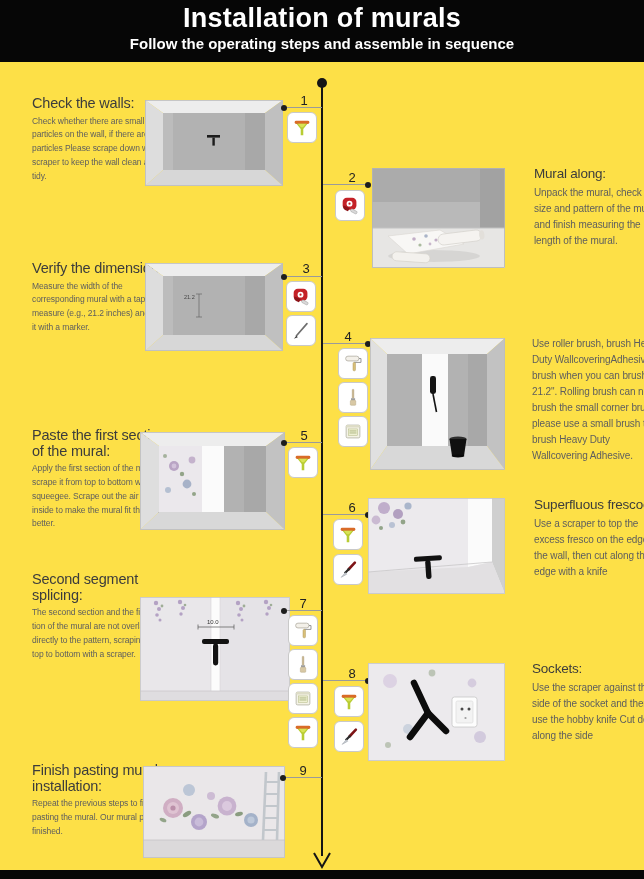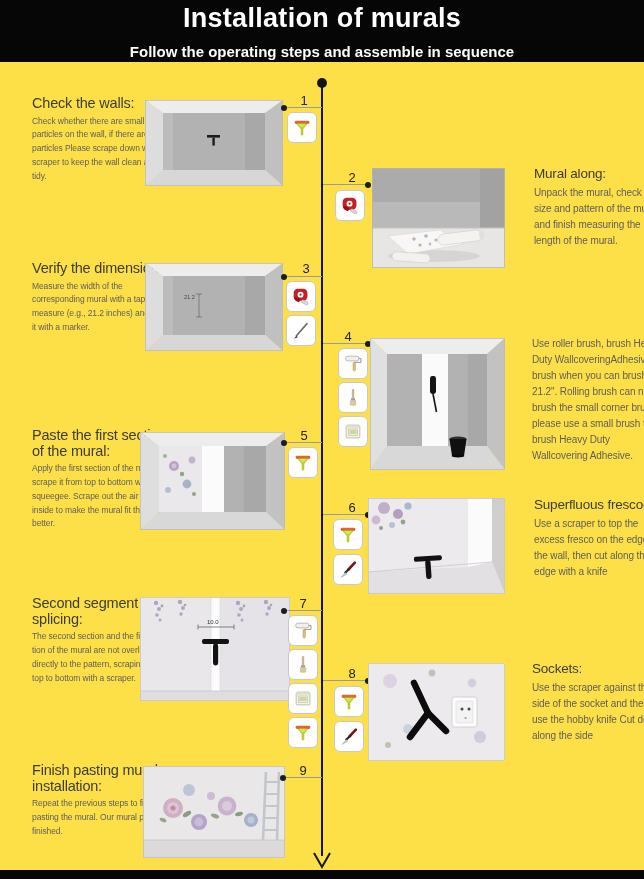--- a/index.html
+++ b/index.html
@@ -4,21 +4,21 @@
 <style>
   * { margin:0; padding:0; box-sizing:border-box; }
   body { background:#fff; }
   .page { position:relative; width:644px; height:879px; background:#fde047;
           font-family:"Liberation Sans", sans-serif; overflow:hidden; }
 
   
   .header { position:absolute; left:0; top:0; width:644px; height:62px;
             background:#060606; color:#fff; text-align:center; }
   .header h1 { font-size:27px; font-weight:600; letter-spacing:.3px; padding-top:3px; }
-  .header p  { font-size:15px; font-weight:700; margin-top:9px; }
+  .header p  { font-size:15px; font-weight:700; margin-top:1px; }
   .footer-bar { position:absolute; left:0; bottom:0; width:644px; height:9px; background:#060606; }
 
   
   .tl-line  { position:absolute; left:321px; top:84px; width:2px; height:772px; background:#151515; }
   .tl-dot   { position:absolute; left:317px; top:78px; width:10px; height:10px; border-radius:50%; background:#151515; }
   .tl-arrow { position:absolute; left:312px; top:852px; }
 
   
   .stext { position:absolute;margin-left:24px; }
   .stext h2 { font-size:14.5px; font-weight:400; color:#3c3c3c; line-height:1.08;
@@ -302,21 +302,21 @@
         <rect x="57" y="62" width="5.4" height="19" rx="2.4" fill="#111"></rect>
       </g>
       <rect x="0.4" y="0.4" width="136.2" height="95.2" fill="none" stroke="#c6c6c6" stroke-width="0.8"></rect>
     </svg>
   </figure>
   <div class="stext rt" style="left:510px;top:498px;width:130px">
     <h2>Superfluous frescoes:</h2>
     <p>Use a scraper to top the excess fresco on the edge of the wall, then cut along the edge with a knife</p>
   </div>
 
-  <div class="stext" style="left:8px;top:596px;width:144px">
+  <div class="stext" style="left:8px;top:572px;width:144px">
     <h2>Second segment splicing:</h2>
     <p>The second section and the first sec-tion of the mural are not overlapping, directly to the pattern, scraping from top to bottom with a scraper.</p>
   </div>
   <figure class="scene" style="left:140px;top:597px;width:150px;height:104px">
     <svg viewBox="0 0 150 104">
       <rect width="150" height="104" fill="#e9e7ea"></rect>
       <rect x="80" width="70" height="104" fill="#e5e3e7"></rect>
       <rect x="71" width="9" height="104" fill="#fcfcfc"></rect>
       <line x1="71" y1="0" x2="71" y2="104" stroke="#d6d4d6" stroke-width="0.6"></line>
       <line x1="80" y1="0" x2="80" y2="104" stroke="#d6d4d6" stroke-width="0.6"></line>

